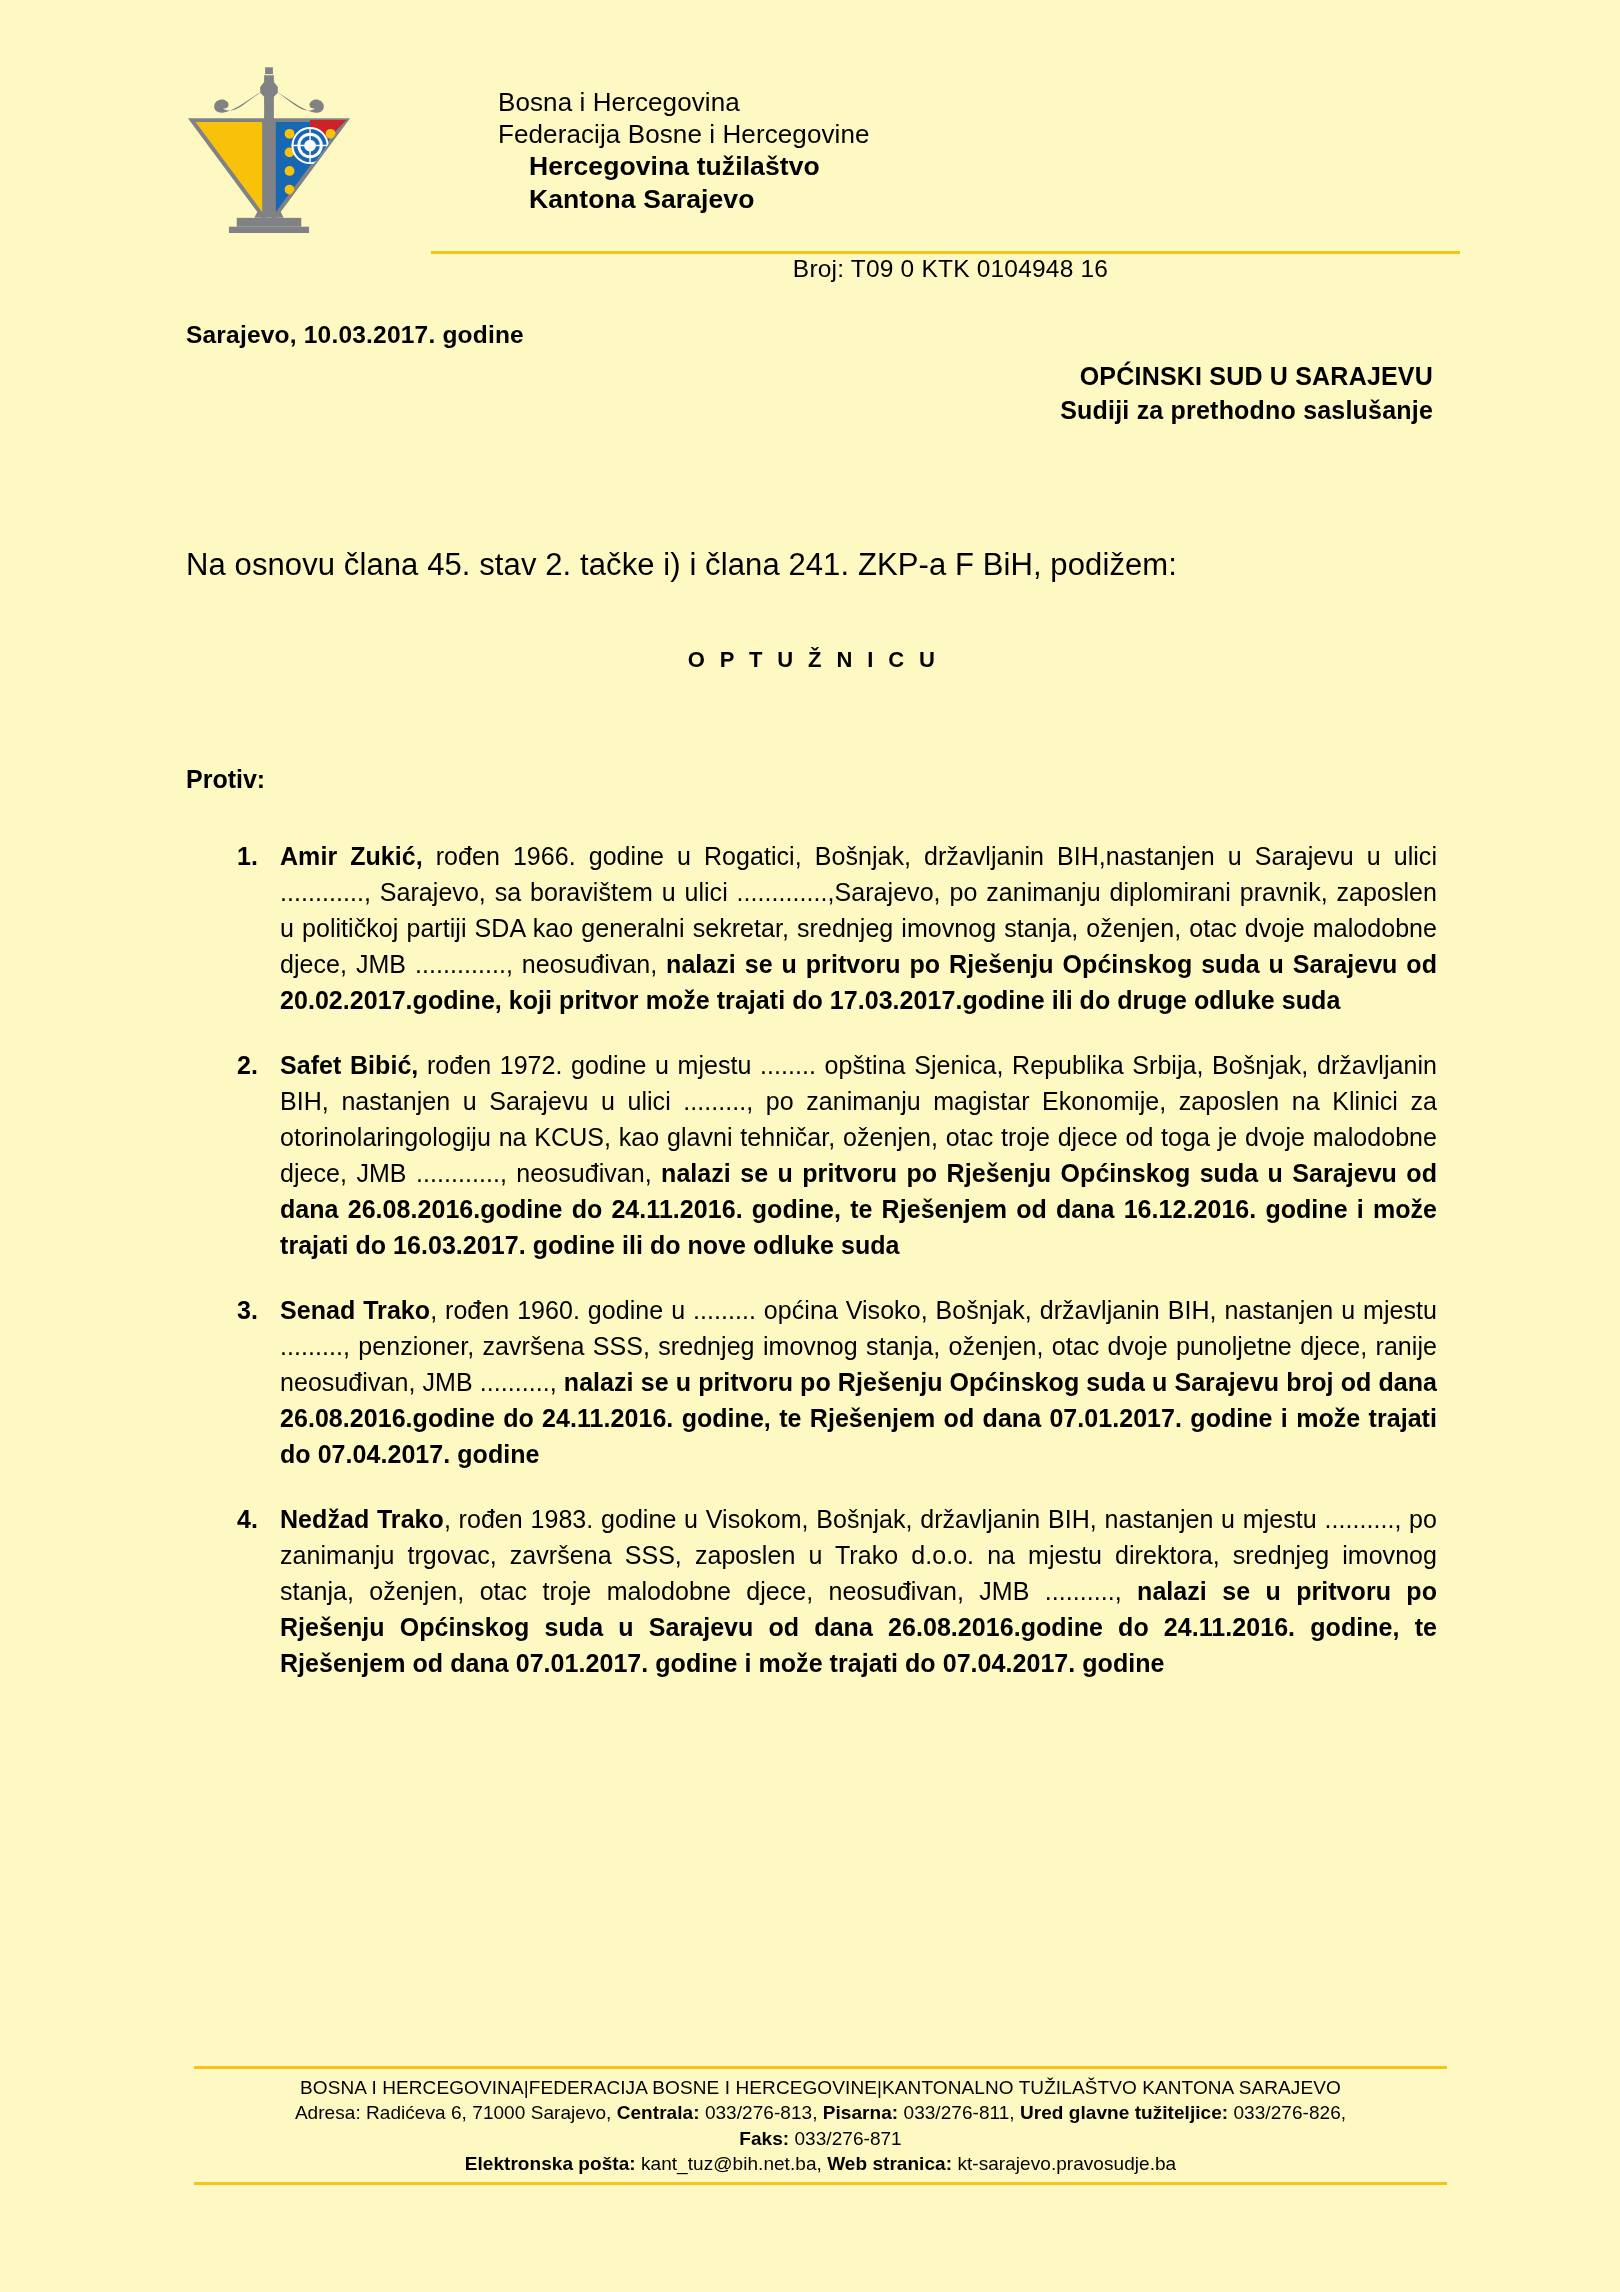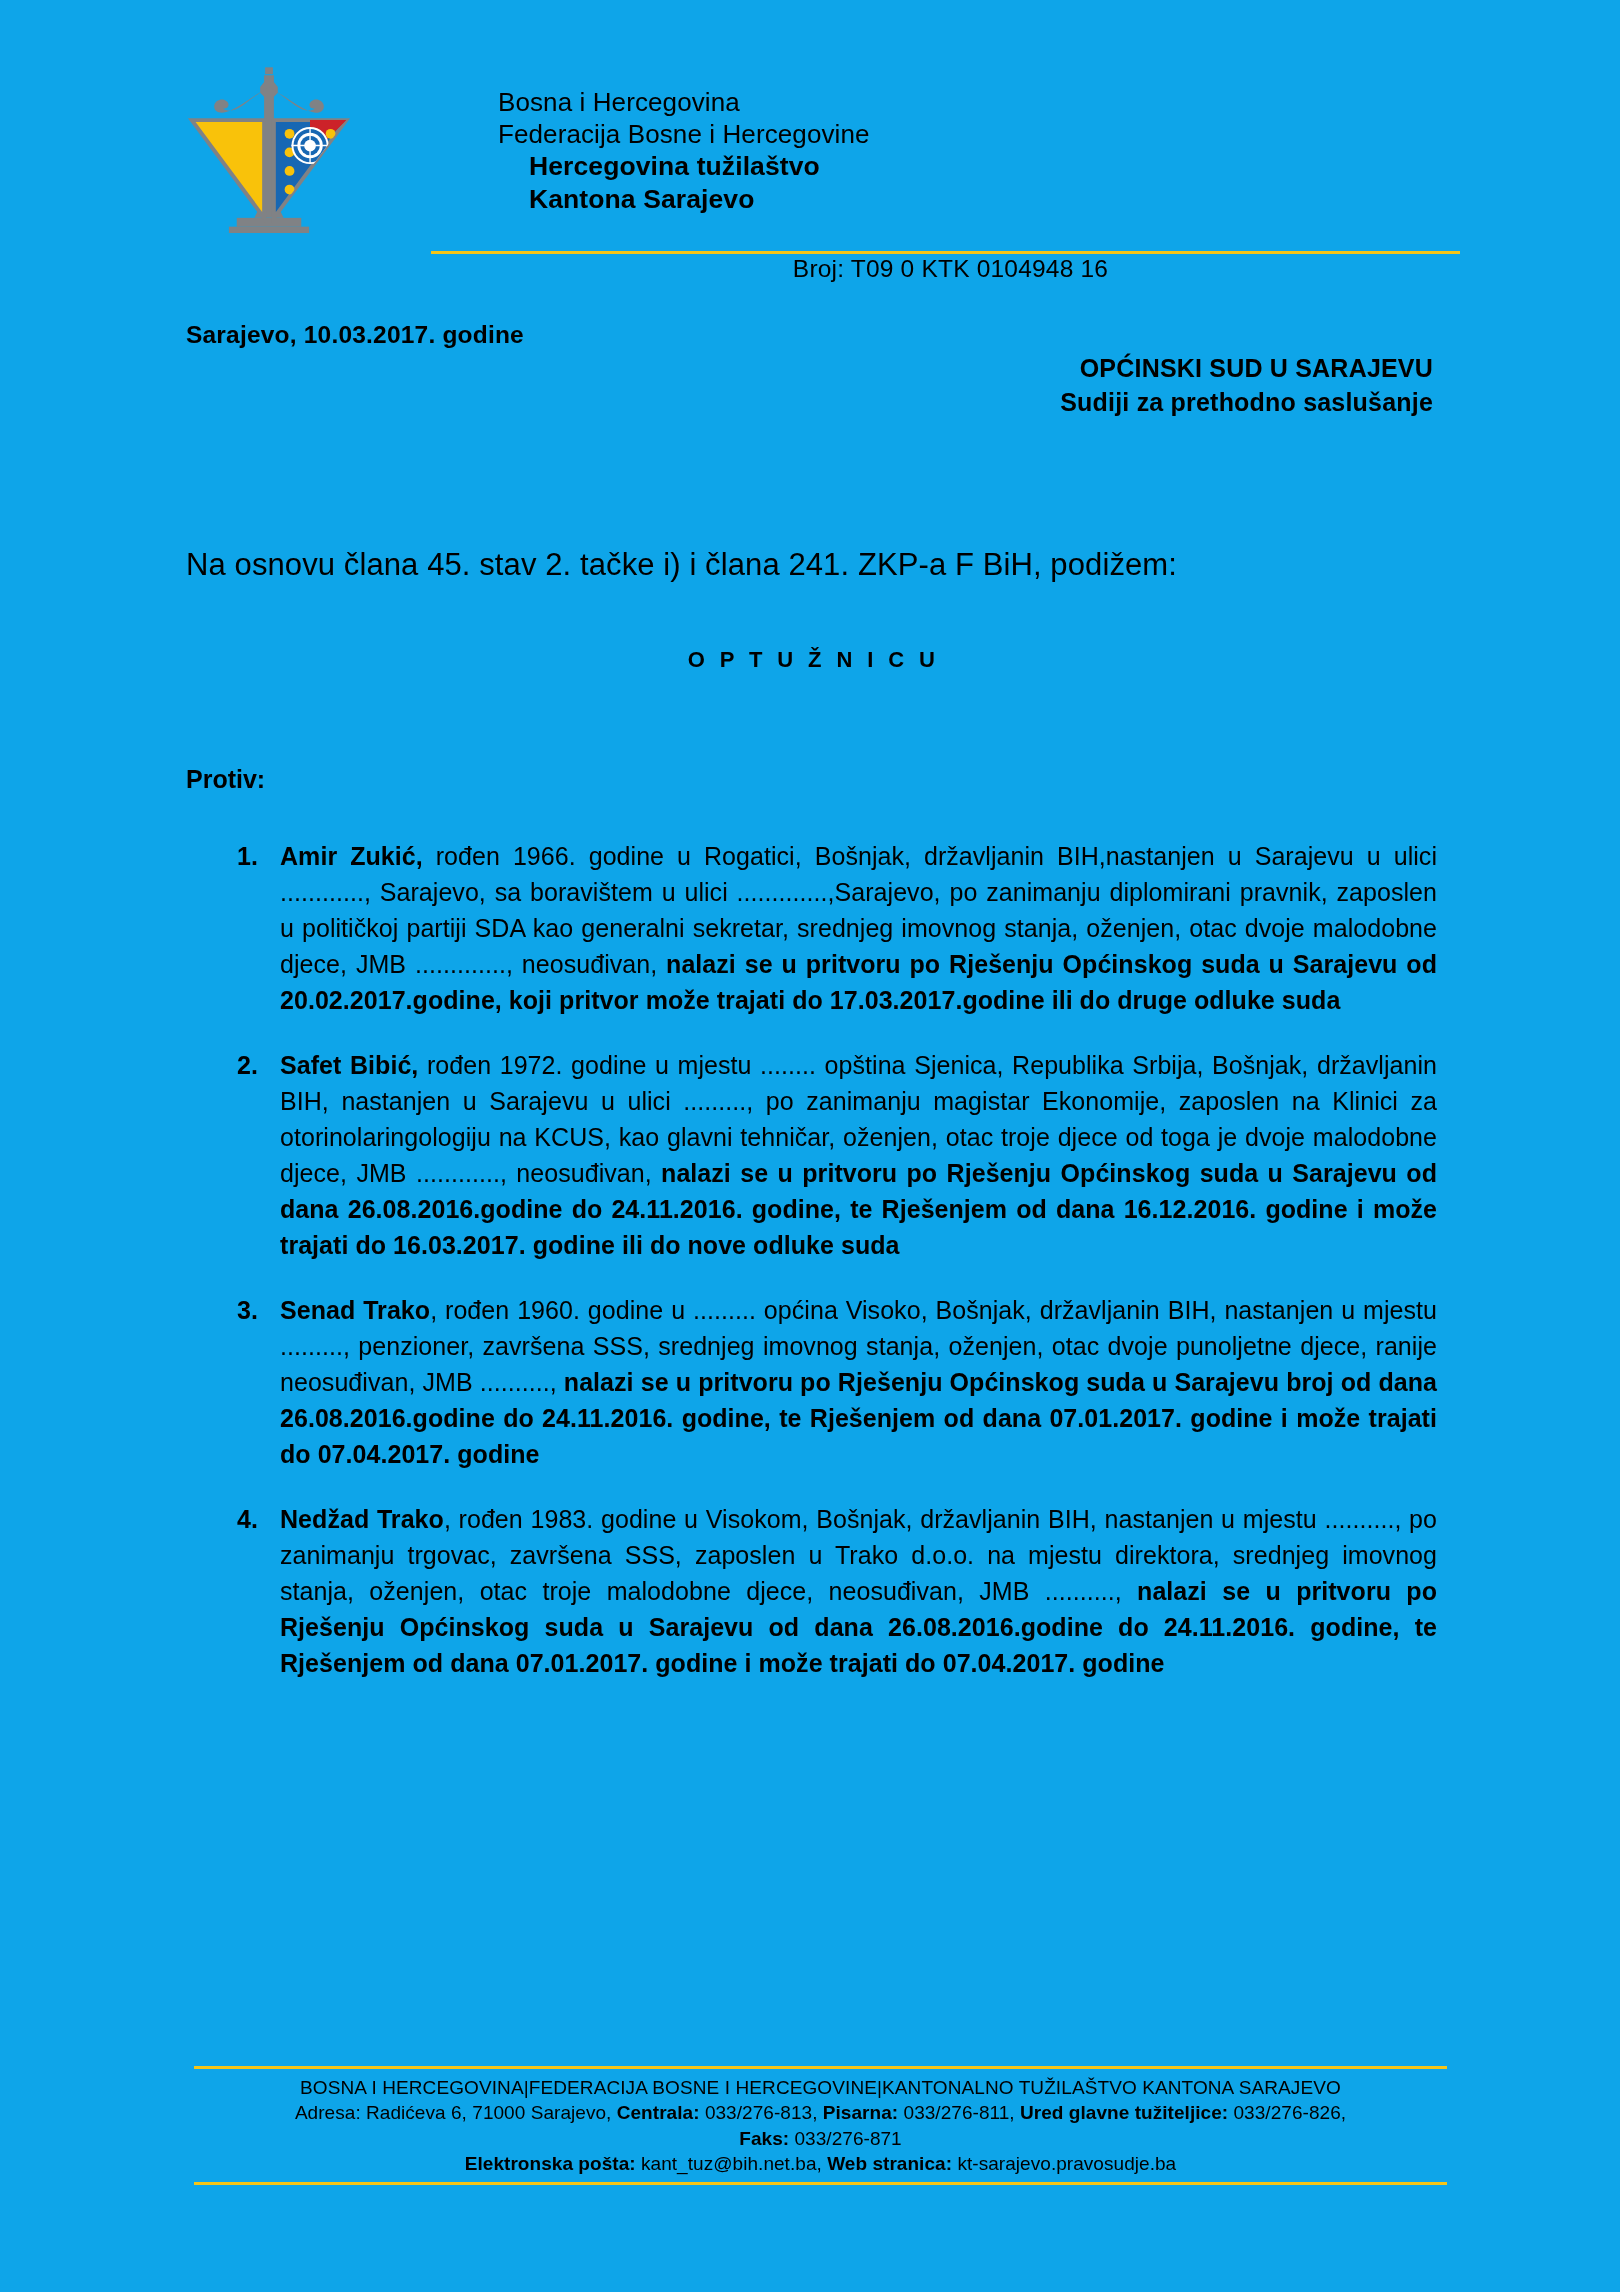--- a/index.html
+++ b/index.html
@@ -8,21 +8,21 @@
     background: #ffffff;
   }
   body {
     font-family: "Liberation Sans", sans-serif;
     color: #000000;
   }
   #page {
     position: relative;
     width: 1620px;
     height: 2293px;
-    background: #0ea5e9;
+    background: #fef9c3;
     box-sizing: border-box;
     overflow: hidden;
   }
 
   
   .header-block {
     position: absolute;
     left: 0; top: 0;
     width: 1620px;
   }
@@ -78,21 +78,21 @@
     font-size: 24.5px;
     font-weight: bold;
     letter-spacing: 0.2px;
     margin-top: 29px;
   }
 
   
   .addressee {
     position: absolute;
     left: 686px;
-    top: 351px;
+    top: 359px;
     width: 747px;
     text-align: right;
   }
   .addressee div {
     font-weight: bold;
     font-size: 25px;
     line-height: 34px;
     letter-spacing: 0.2px;
   }
   .addressee .spaced {

